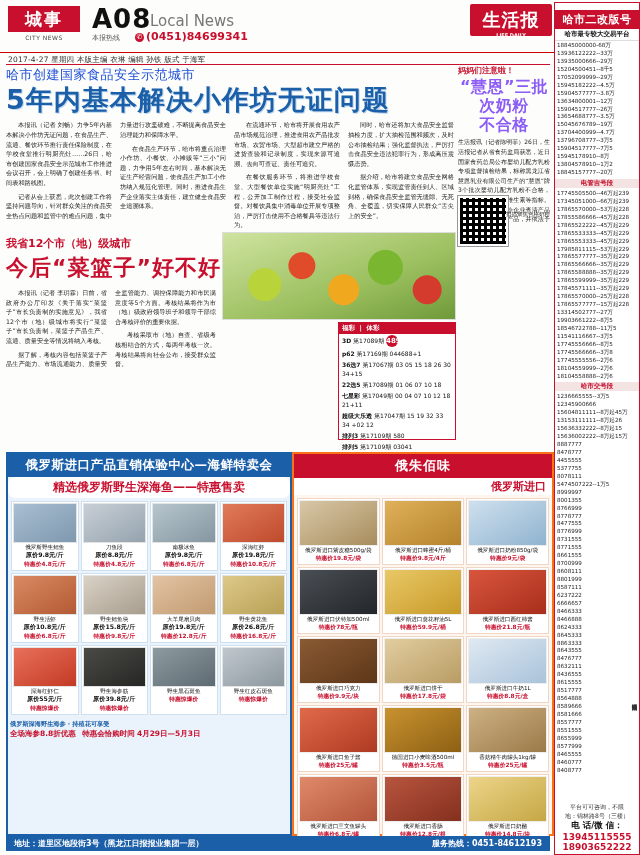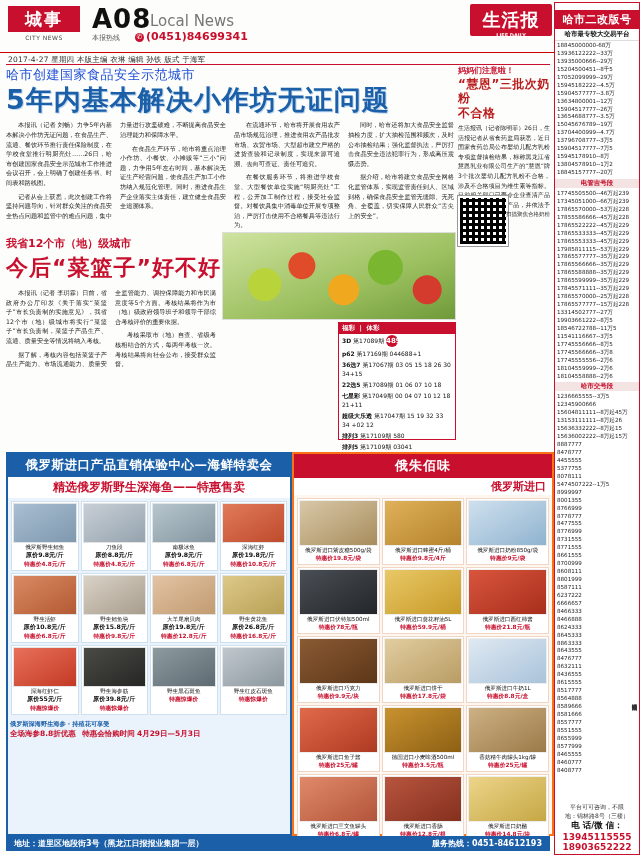--- a/index.html
+++ b/index.html
@@ -45,42 +45,42 @@
       linear-gradient(160deg,#cfe3a0,#9bbf5e 60%,#6f9a3a);}
 
   
   .lotto{position:absolute;left:338px;top:322px;width:116px;height:116px;border:1px solid #c8102e;background:#fff;}
   .lotto .row{font-size:6px;padding:1px 3px;line-height:1.5;}
   .lotto .hd{background:#c8102e;color:#fff;font-size:6.5px;padding:1px 3px;font-weight:bold;}
   .ball{display:inline-block;width:12px;height:12px;border-radius:50%;background:#c8102e;color:#fff;font-size:7px;line-height:12px;text-align:center;margin-right:2px;font-weight:bold;}
 
   .milk-box{position:absolute;left:458px;top:66px;width:92px;}
   .milk-t{font-size:8px;font-weight:bold;color:#c8102e;line-height:1.35;}
-  .milk-t2{font-size:12px;font-weight:bold;color:#b91c1c;letter-spacing:0.5px;line-height:1.2;}
+  .milk-t2{font-size:16px;font-weight:bold;color:#8b5cf6;letter-spacing:0.5px;line-height:1.2;text-align:center;}
   .milk-b{font-size:6px;line-height:1.6;color:#222;text-align:justify;margin-top:3px;}
   .qr{position:absolute;left:458px;top:196px;width:46px;height:46px;background:
       repeating-linear-gradient(0deg,#000 0 3px,#fff 3px 6px),
       repeating-linear-gradient(90deg,#000 0 3px,#fff 3px 6px);background-blend-mode:multiply;border:2px solid #fff;outline:1px solid #999;}
   .qr-cap{position:absolute;left:506px;top:210px;width:46px;font-size:5.5px;line-height:1.5;color:#333;}
 
   
   .rail{position:absolute;left:554px;top:2px;width:84px;height:851px;border:1px solid #c8102e;background:#fff;}
   .rail-hd{background:#c8102e;color:#fff;font-size:11px;font-weight:bold;text-align:center;padding:2px 0;letter-spacing:0.5px;margin-top:7px;}
   .rail-sub{font-size:6.5px;text-align:center;color:#111;font-weight:bold;padding:1px 0;border-bottom:1px solid #ddd;}
   .rail-list{font-size:5.6px;line-height:1.42;color:#222;padding:1px 2px;}
   .rail-cat{background:#f3e3e3;color:#c8102e;font-size:6.5px;font-weight:bold;text-align:center;margin:1px 0;}
   .rail-foot{position:absolute;left:0;bottom:2px;width:84px;text-align:center;}
   .rail-foot .t{font-size:6px;color:#333;line-height:1.4;}
   .rail-foot .p{font-size:9px;font-weight:bold;color:#c8102e;}
   .rail-foot .p2{font-size:8.5px;font-weight:bold;color:#111;}
 
   
   .adL{position:absolute;left:6px;top:452px;width:282px;height:380px;border:2px solid #1b5fa8;background:#eaf3fb;}
   .adL-hd{background:#1b5fa8;color:#fff;font-size:12.5px;font-weight:bold;text-align:center;padding:3px 0;letter-spacing:0.5px;}
-  .adL-sub{color:#c8102e;font-size:12px;font-weight:bold;text-align:center;padding:2px 0;background:#fff;}
+  .adL-sub{color:#c8102e;font-size:12px;font-weight:bold;text-align:center;padding:2px 0;background:#fff;border-radius:7px;}
   .grid{display:grid;grid-template-columns:repeat(4,1fr);gap:2px;padding:3px;}
   .cell{background:#fff;border:1px solid #cfe0ef;text-align:center;padding-bottom:1px;}
   .ph{height:38px;margin:1px;border:1px solid #e3e3e3;}
   .nm{font-size:5.6px;color:#111;line-height:1.25;margin-top:1px;}
   .pr{font-size:6.2px;color:#111;font-weight:bold;}
   .sp{font-size:5.8px;color:#c8102e;font-weight:bold;}
   .adL-note{font-size:6.2px;text-align:left;color:#1b5fa8;font-weight:bold;line-height:1.4;padding:2px;}
   .adL-note .big{color:#c8102e;font-size:7.5px;}
 
   .adR{position:absolute;left:292px;top:452px;width:258px;height:380px;border:2px solid #f97316;background:#fff6ef;}

